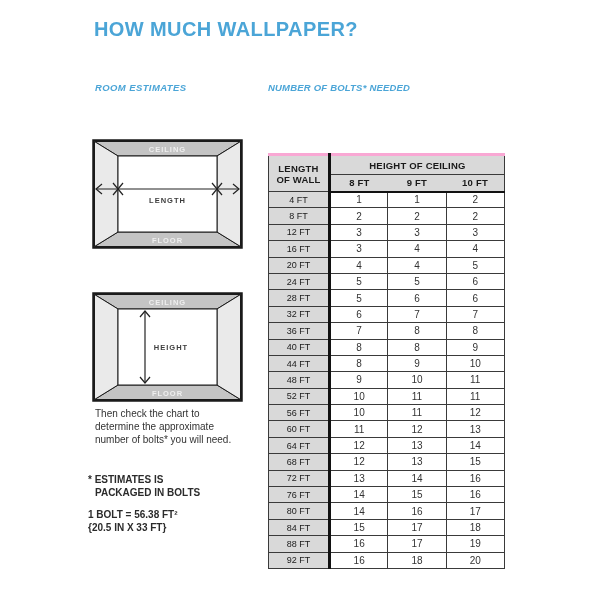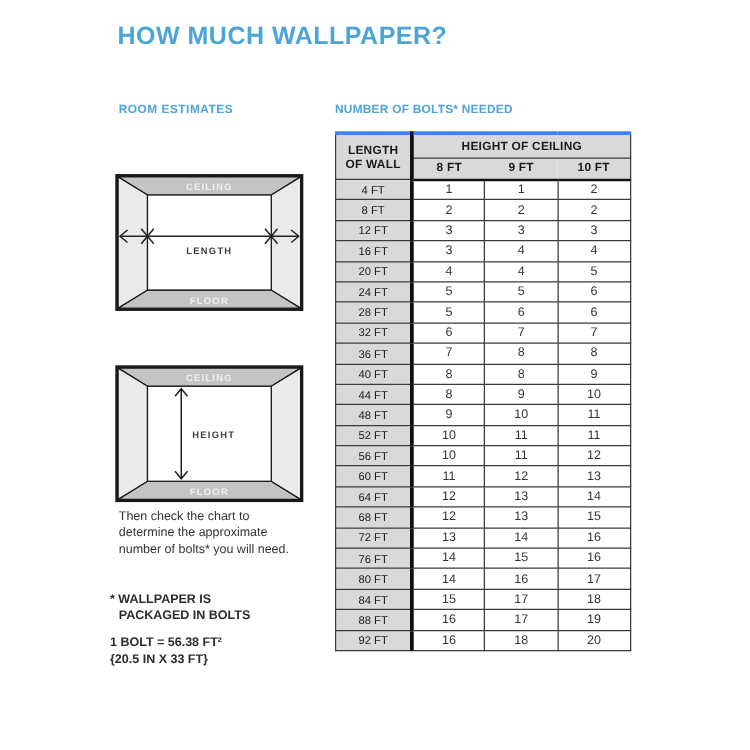--- a/index.html
+++ b/index.html
@@ -19,20 +19,21 @@
     font-weight: bold;
     letter-spacing: 0.4px;
     color: #4BA5D7;
   }
   .section-title {
     position: absolute;
     font-size: 9.5px;
     font-weight: bold;
     letter-spacing: 0.4px;
     color: #4BA5D7;
+    font-style: italic;
   }
   #room-estimates-title { left: 95px; top: 82px; }
   #bolts-needed-title { left: 268px; top: 82px; width: 236px; text-align: left; letter-spacing: 0.2px; }
   .step-text {
     position: absolute;
     left: 95px;
     width: 180px;
     font-size: 10px;
     line-height: 13px;
     color: #333333;
@@ -69,21 +70,21 @@
     table-layout: fixed;
   }
   .bolts-table col.c-label { width: 61px; }
   .bolts-table col.c-val { width: 58.3px; }
   .bolts-table th, .bolts-table td {
     border: 1px solid #3a3a3a;
     text-align: center;
     vertical-align: middle;
     padding: 0;
   }
-  .bolts-table { border-top: 3px solid #3b82f6; }
+  .bolts-table { border-top: 3px solid #f9a8d4; margin-top: 48px; }
   .bolts-table thead th {
     background: #d9d9d9;
     font-size: 9.5px;
     font-weight: bold;
     color: #1a1a1a;
     letter-spacing: 0.2px;
   }
   .bolts-table th.col1-header {
     line-height: 11px;
     border-right: 3px solid #111111;
@@ -162,21 +163,21 @@
       <polyline points="48,85 53,91 58,85"></polyline>
     </g>
     <text x="79" y="58" text-anchor="middle" font-size="7.5" letter-spacing="1" fill="#3d3d3d">HEIGHT</text>
   </svg>
 
   <p class="step-text" id="step3">Then check the chart to
 determine the approximate
 number of bolts* you will need.</p>
 
   <div class="footnote" id="footnote-packaged">
-    <div class="line1">* WALLPAPER IS</div>
+    <div class="line1">* ESTIMATES IS</div>
     <div class="line2">PACKAGED IN BOLTS</div>
   </div>
 
   <div class="footnote" id="bolt-spec">
     <div>1 BOLT = 56.38 FT²</div>
     <div>{20.5 IN X 33 FT}</div>
   </div>
 
   <table class="bolts-table">
     <colgroup>

